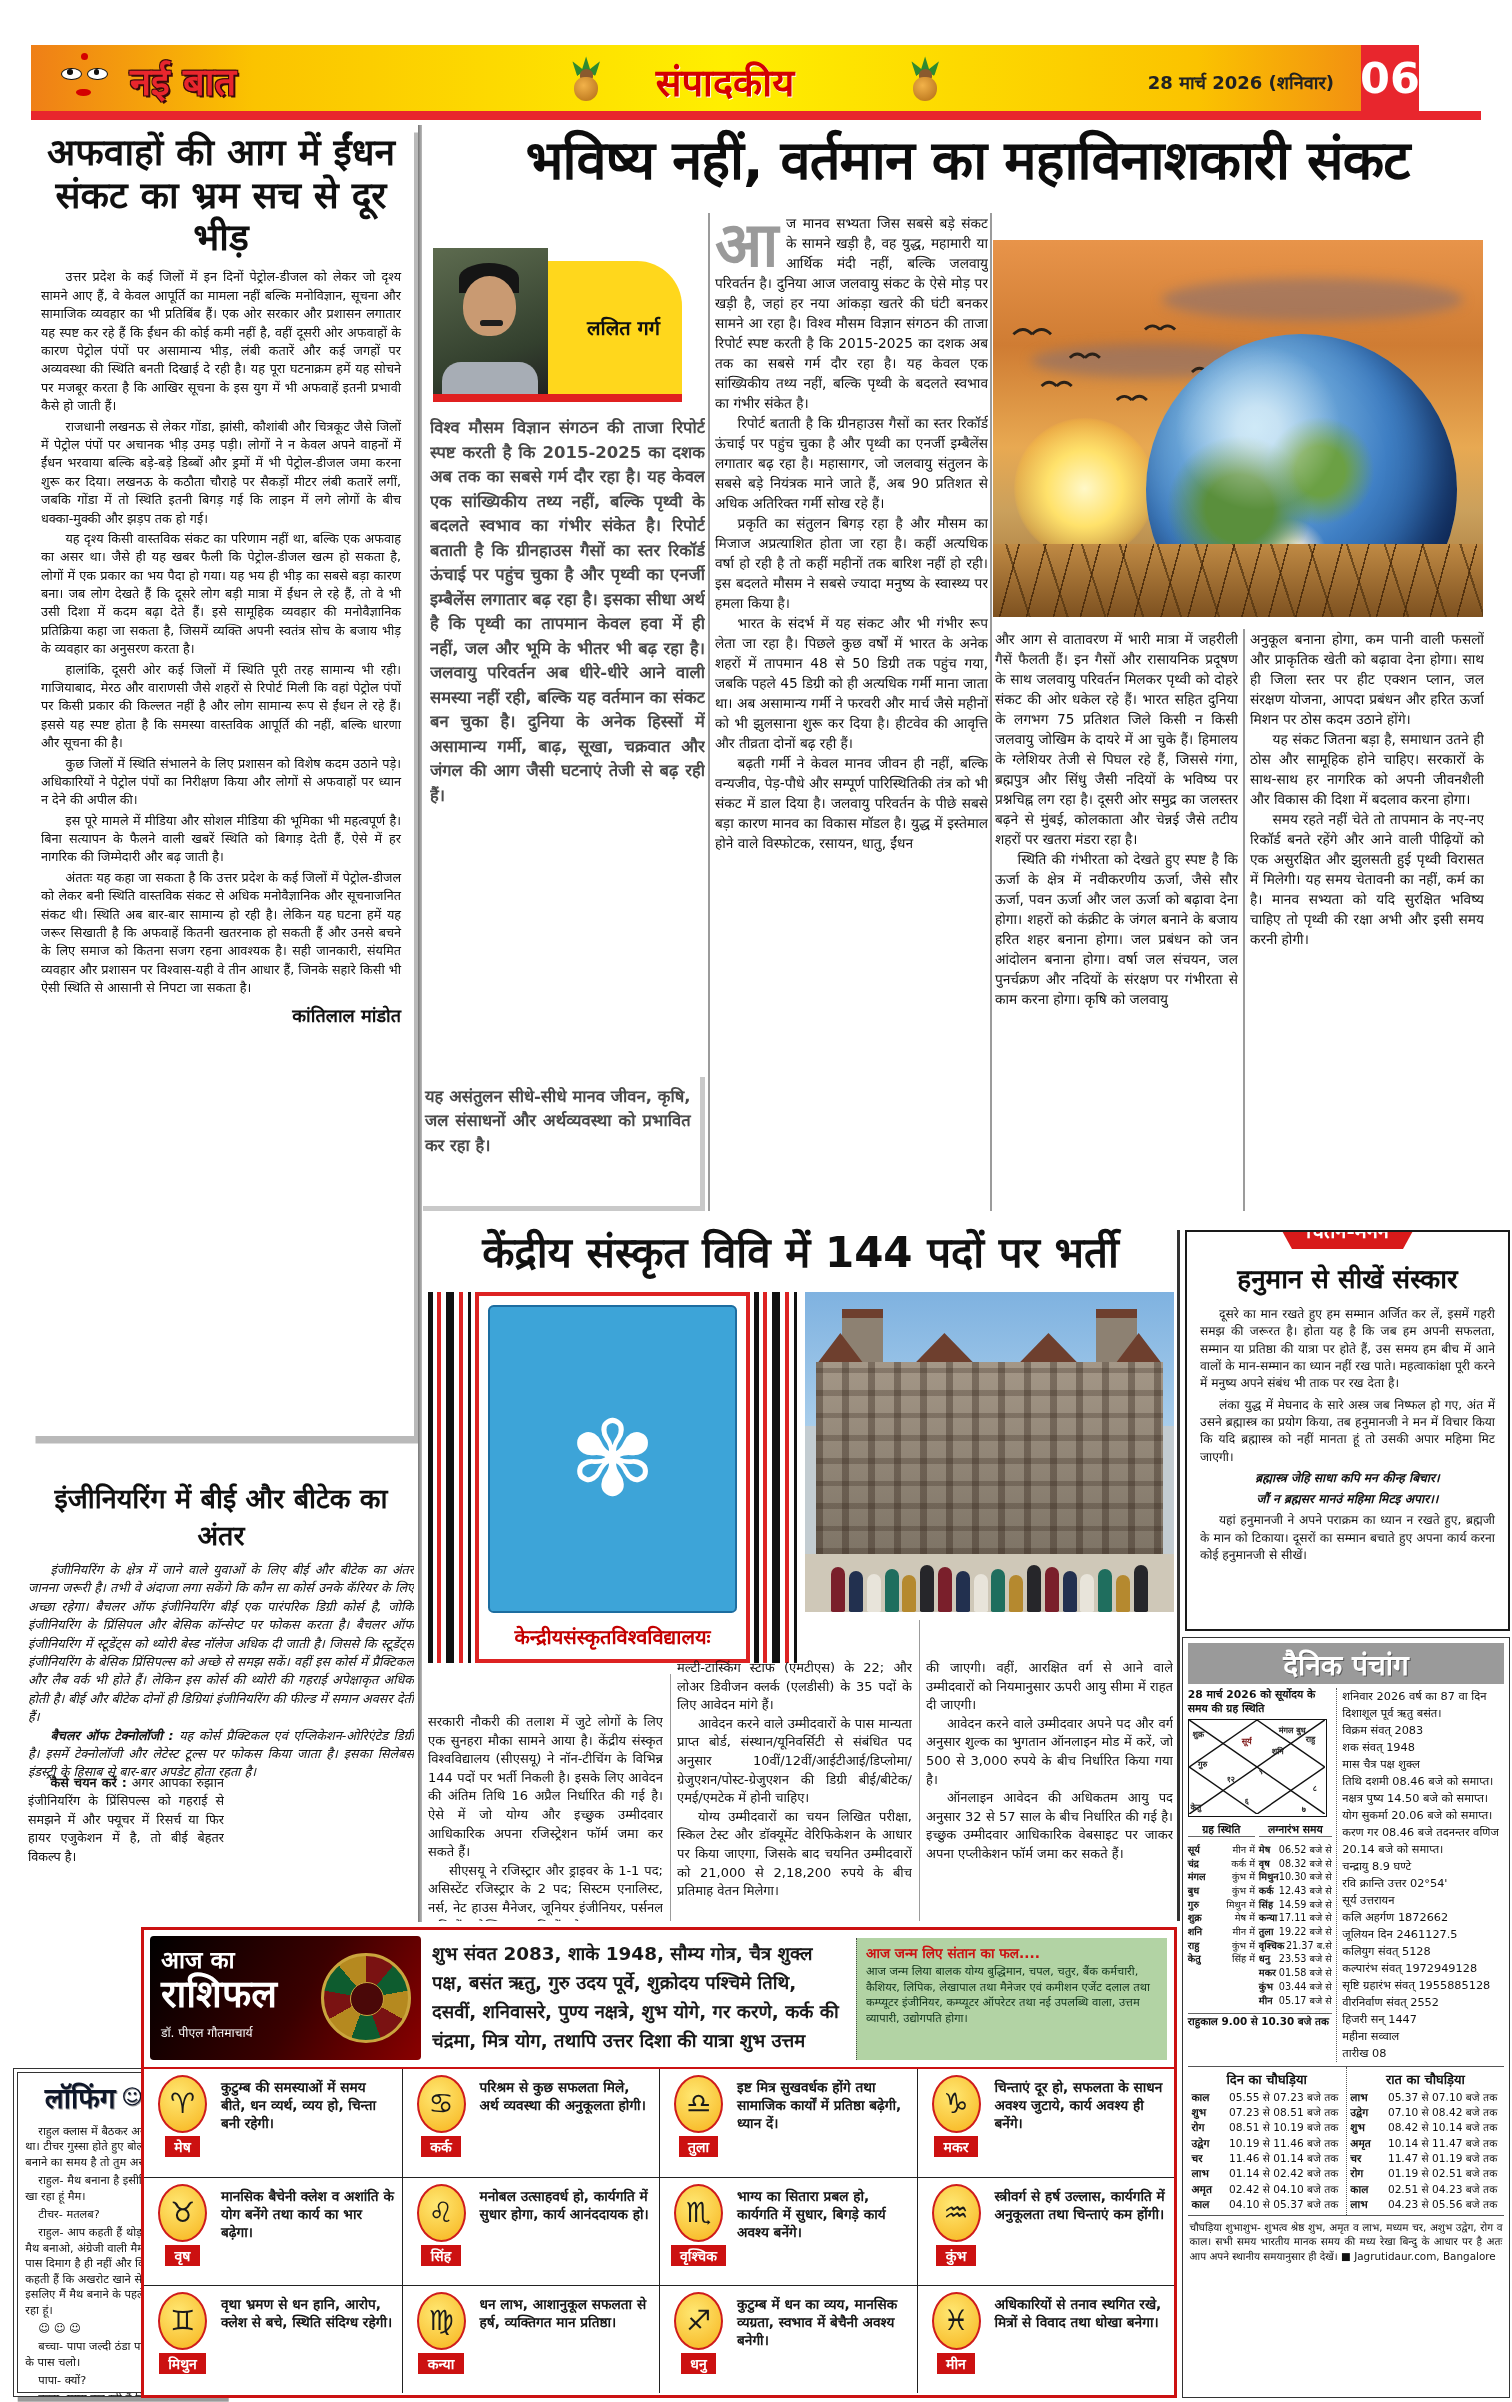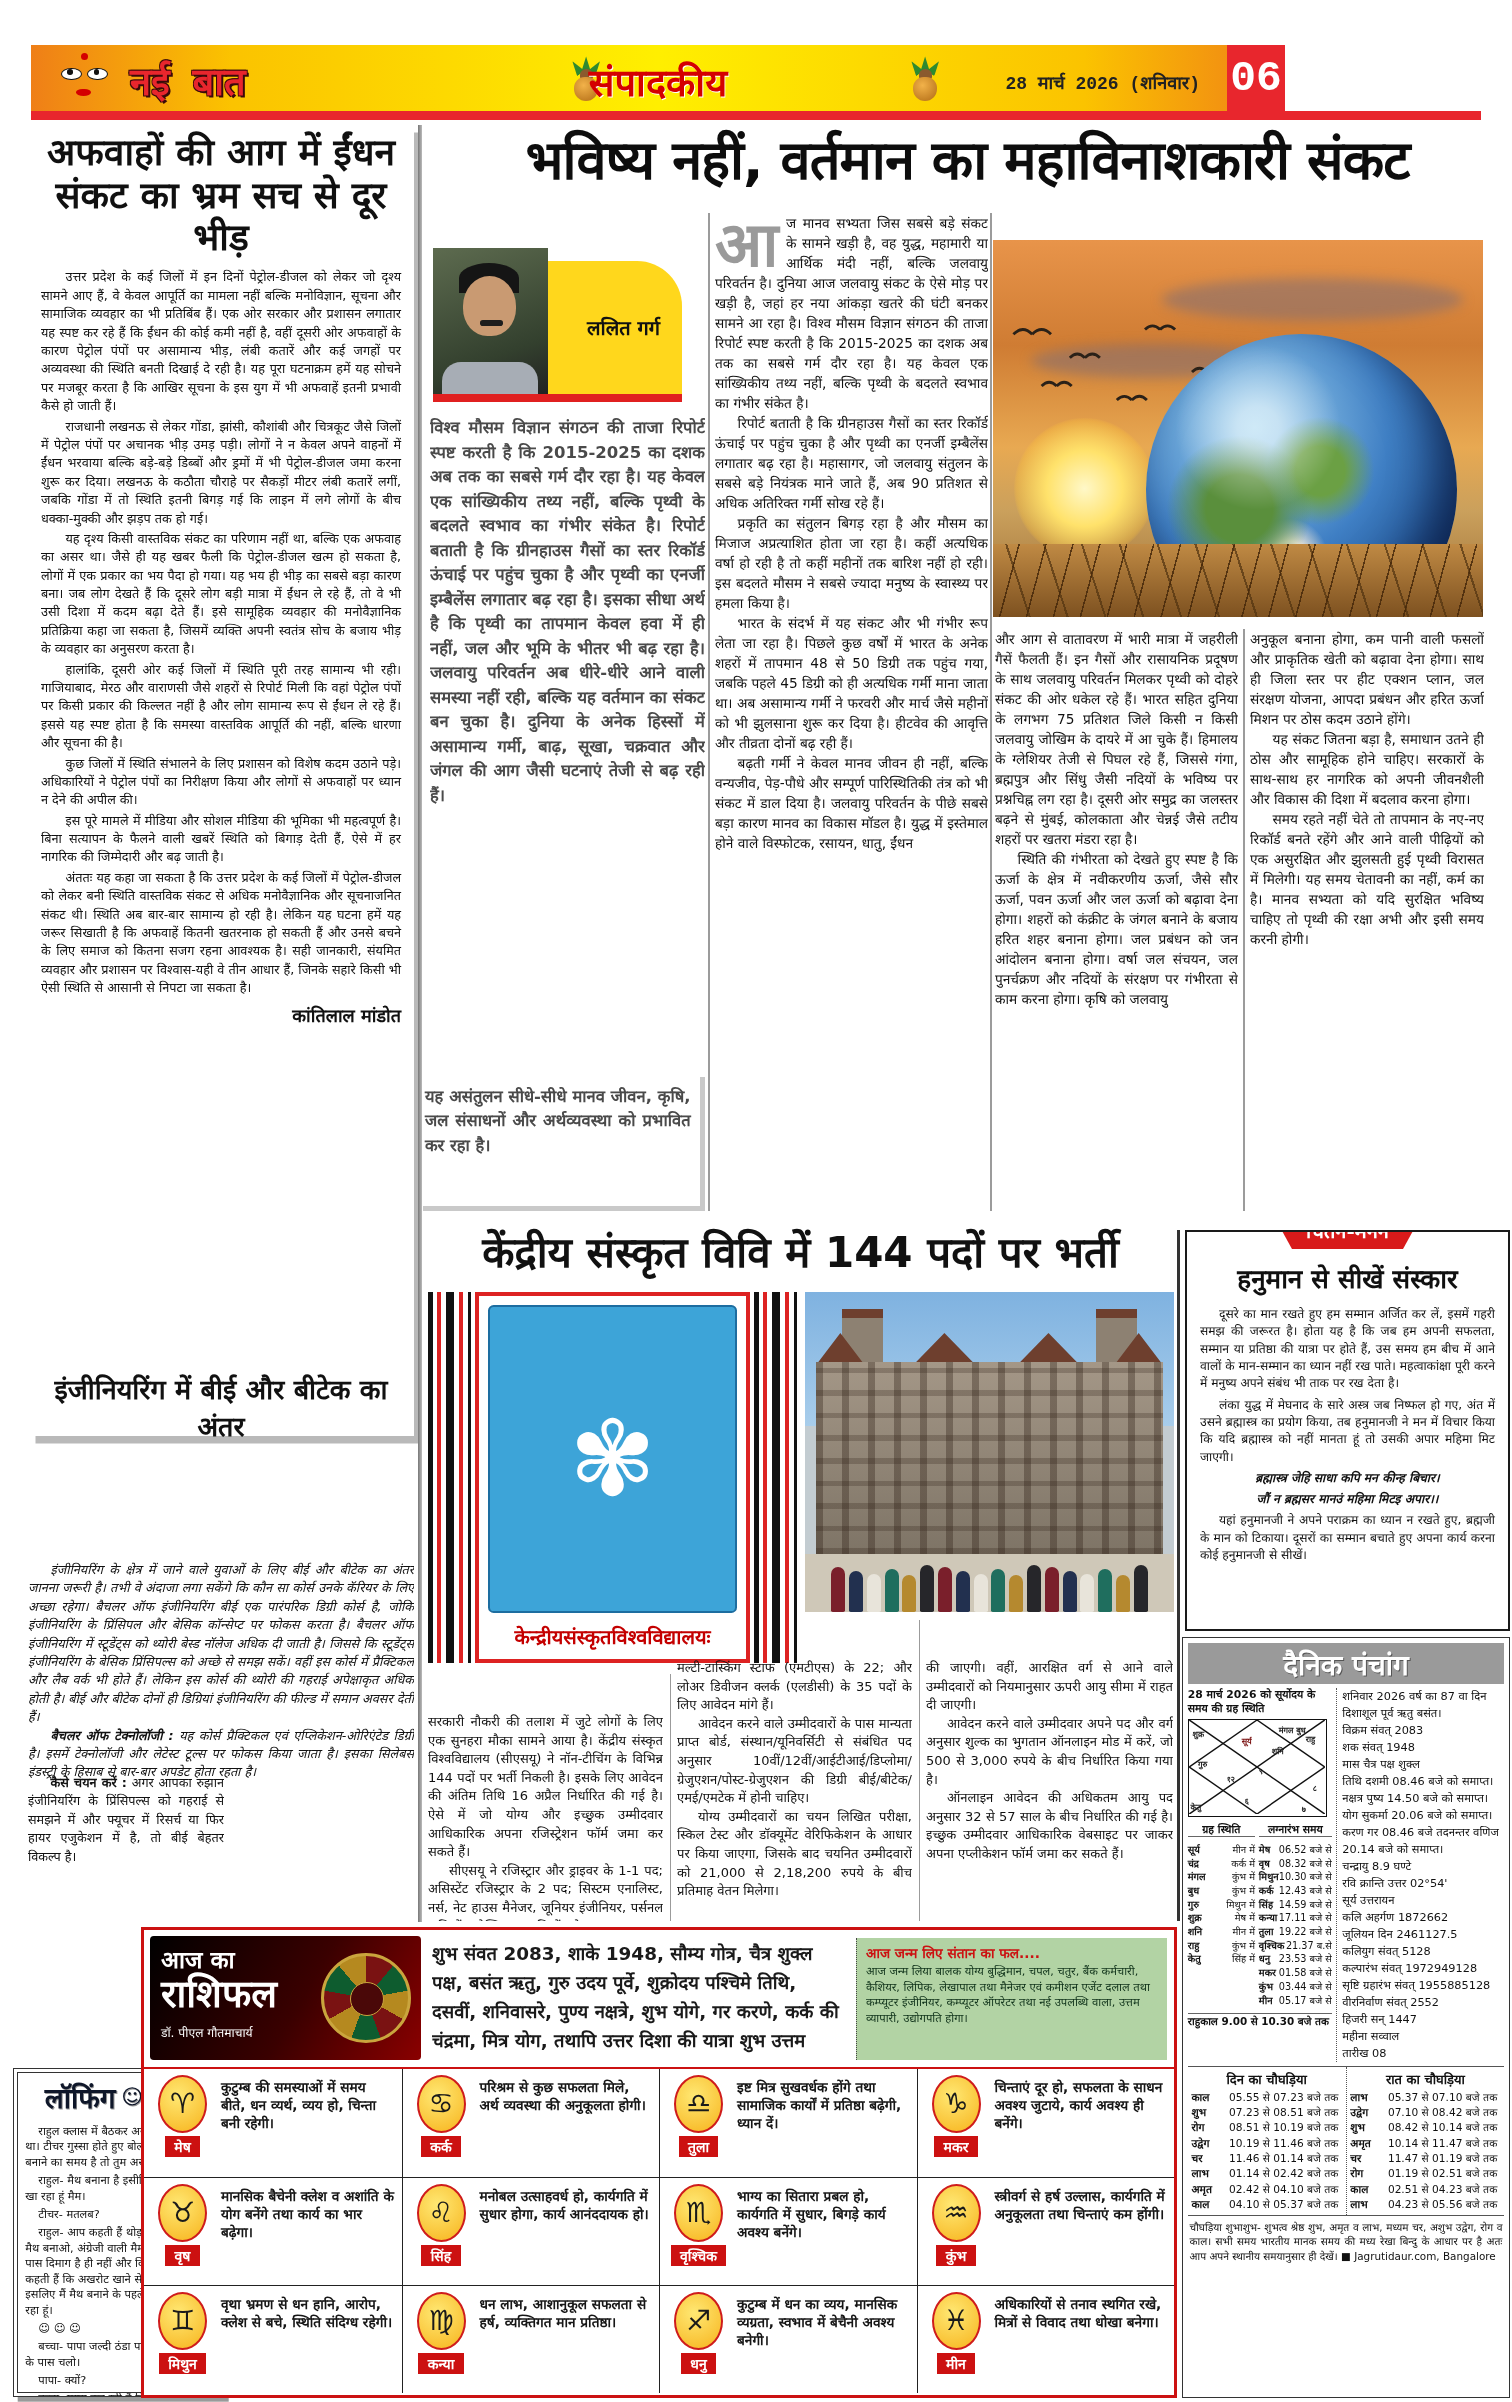--- a/index.html
+++ b/index.html
@@ -4,22 +4,22 @@
 <style>
   html,body{margin:0;padding:0;background:#e9e9e9;}
   #page{position:relative;width:1512px;height:2402px;background:#fff;overflow:hidden;
         font-family:"DejaVu Sans",sans-serif;color:#111;}
   [data-name]{box-sizing:border-box;}
   .abs{position:absolute;}
   .just{text-align:justify;}
   .clip{overflow:hidden;}
 
   
-  .masthead{left:31px;top:45px;width:1254px;height:66px;
-    background:linear-gradient(90deg,#ef7f17 0%,#fbc300 16%,#ffef00 50%,#fbc300 84%,#ef7f17 100%);font-family:Liberation Mono, monospace;}
+  .masthead{left:31px;top:45px;width:1388px;height:66px;
+    background:linear-gradient(90deg,#ef7f17 0%,#fbc300 16%,#ffef00 50%,#fbc300 84%,#ef7f17 100%);}
   .red-strip{left:31px;top:111px;width:1450px;height:8.5px;background:#e8262d;}
   .paper-name{left:99px;top:9.4px;font-size:38px;font-weight:bold;color:#e8262d;
     text-shadow:1.9px 1.9px 0 #3a0a0a,-0.9px -0.9px 0 #3a0a0a,0.9px -0.9px 0 #3a0a0a,-0.9px 0.9px 0 #3a0a0a;}
   .section-title{left:0;right:0;top:10.4px;text-align:center;font-size:38px;font-weight:bold;color:#d40000;
     text-shadow:0.9px 0.9px 0 #ffffff;}
   .masthead-date{right:85px;top:24.5px;font-size:18px;color:#222;font-weight:bold;}
   .page-num{right:0;top:0;width:58px;height:66px;background:#e8262d;color:#fff;
     font-size:43px;font-weight:bold;display:flex;align-items:center;justify-content:center;}
   .devi{left:26px;top:7.5px;width:55px;height:51px;}
   .devi .eye{position:absolute;width:19px;height:10.4px;background:#fff;border:1.9px solid #111;border-radius:50%;}
@@ -36,21 +36,21 @@
   .kalash-left{left:541px;top:9.4px;}
   .kalash-right{left:880px;top:9.4px;}
 
   
   .art1{left:28px;top:125px;width:386px;height:1311px;background:#fff;
     box-shadow:7.5px 7.5px 0 #b9b9b9;padding:5.6px 13px;}
   .art1 h1{margin:1.9px 0 9.4px;text-align:center;font-size:37px;line-height:1.14;color:#101010;}
   .art1 p{margin:0 0 1.9px;font-size:12.7px;line-height:18.4px;text-indent:24.5px;}
   .byline{text-align:right;font-size:18px;font-weight:bold;margin-top:5.6px;}
 
-  .eng-head{left:28px;top:1370px;width:386px;text-align:center;font-size:27px;font-weight:bold;}
+  .eng-head{left:28px;top:1479px;width:386px;text-align:center;font-size:27px;font-weight:bold;}
   .eng-body{left:28px;top:1561px;width:386px;height:284px;font-style:italic;}
   .eng-body p,.eng-narrow p{margin:0;font-size:12.7px;line-height:18.4px;text-indent:22.6px;}
   .eng-narrow{left:28px;top:1774px;width:196px;height:284px;}
   .eng-narrow b{font-weight:bold;}
 
   
   .jokes{left:13px;top:2068px;width:211px;height:329px;border:1.9px solid #333;outline:0.9px solid #333;outline-offset:-5.6px;
     background:#fff;padding:9.4px 11.3px;box-shadow:4.7px 4.7px 0 #9a9a9a;}
   .jokes-title{display:flex;align-items:center;justify-content:center;gap:5.6px;
     font-size:28px;font-weight:bold;color:#0f172a;text-shadow:0.9px 0.9px 0 #999;margin-bottom:7.5px;}

